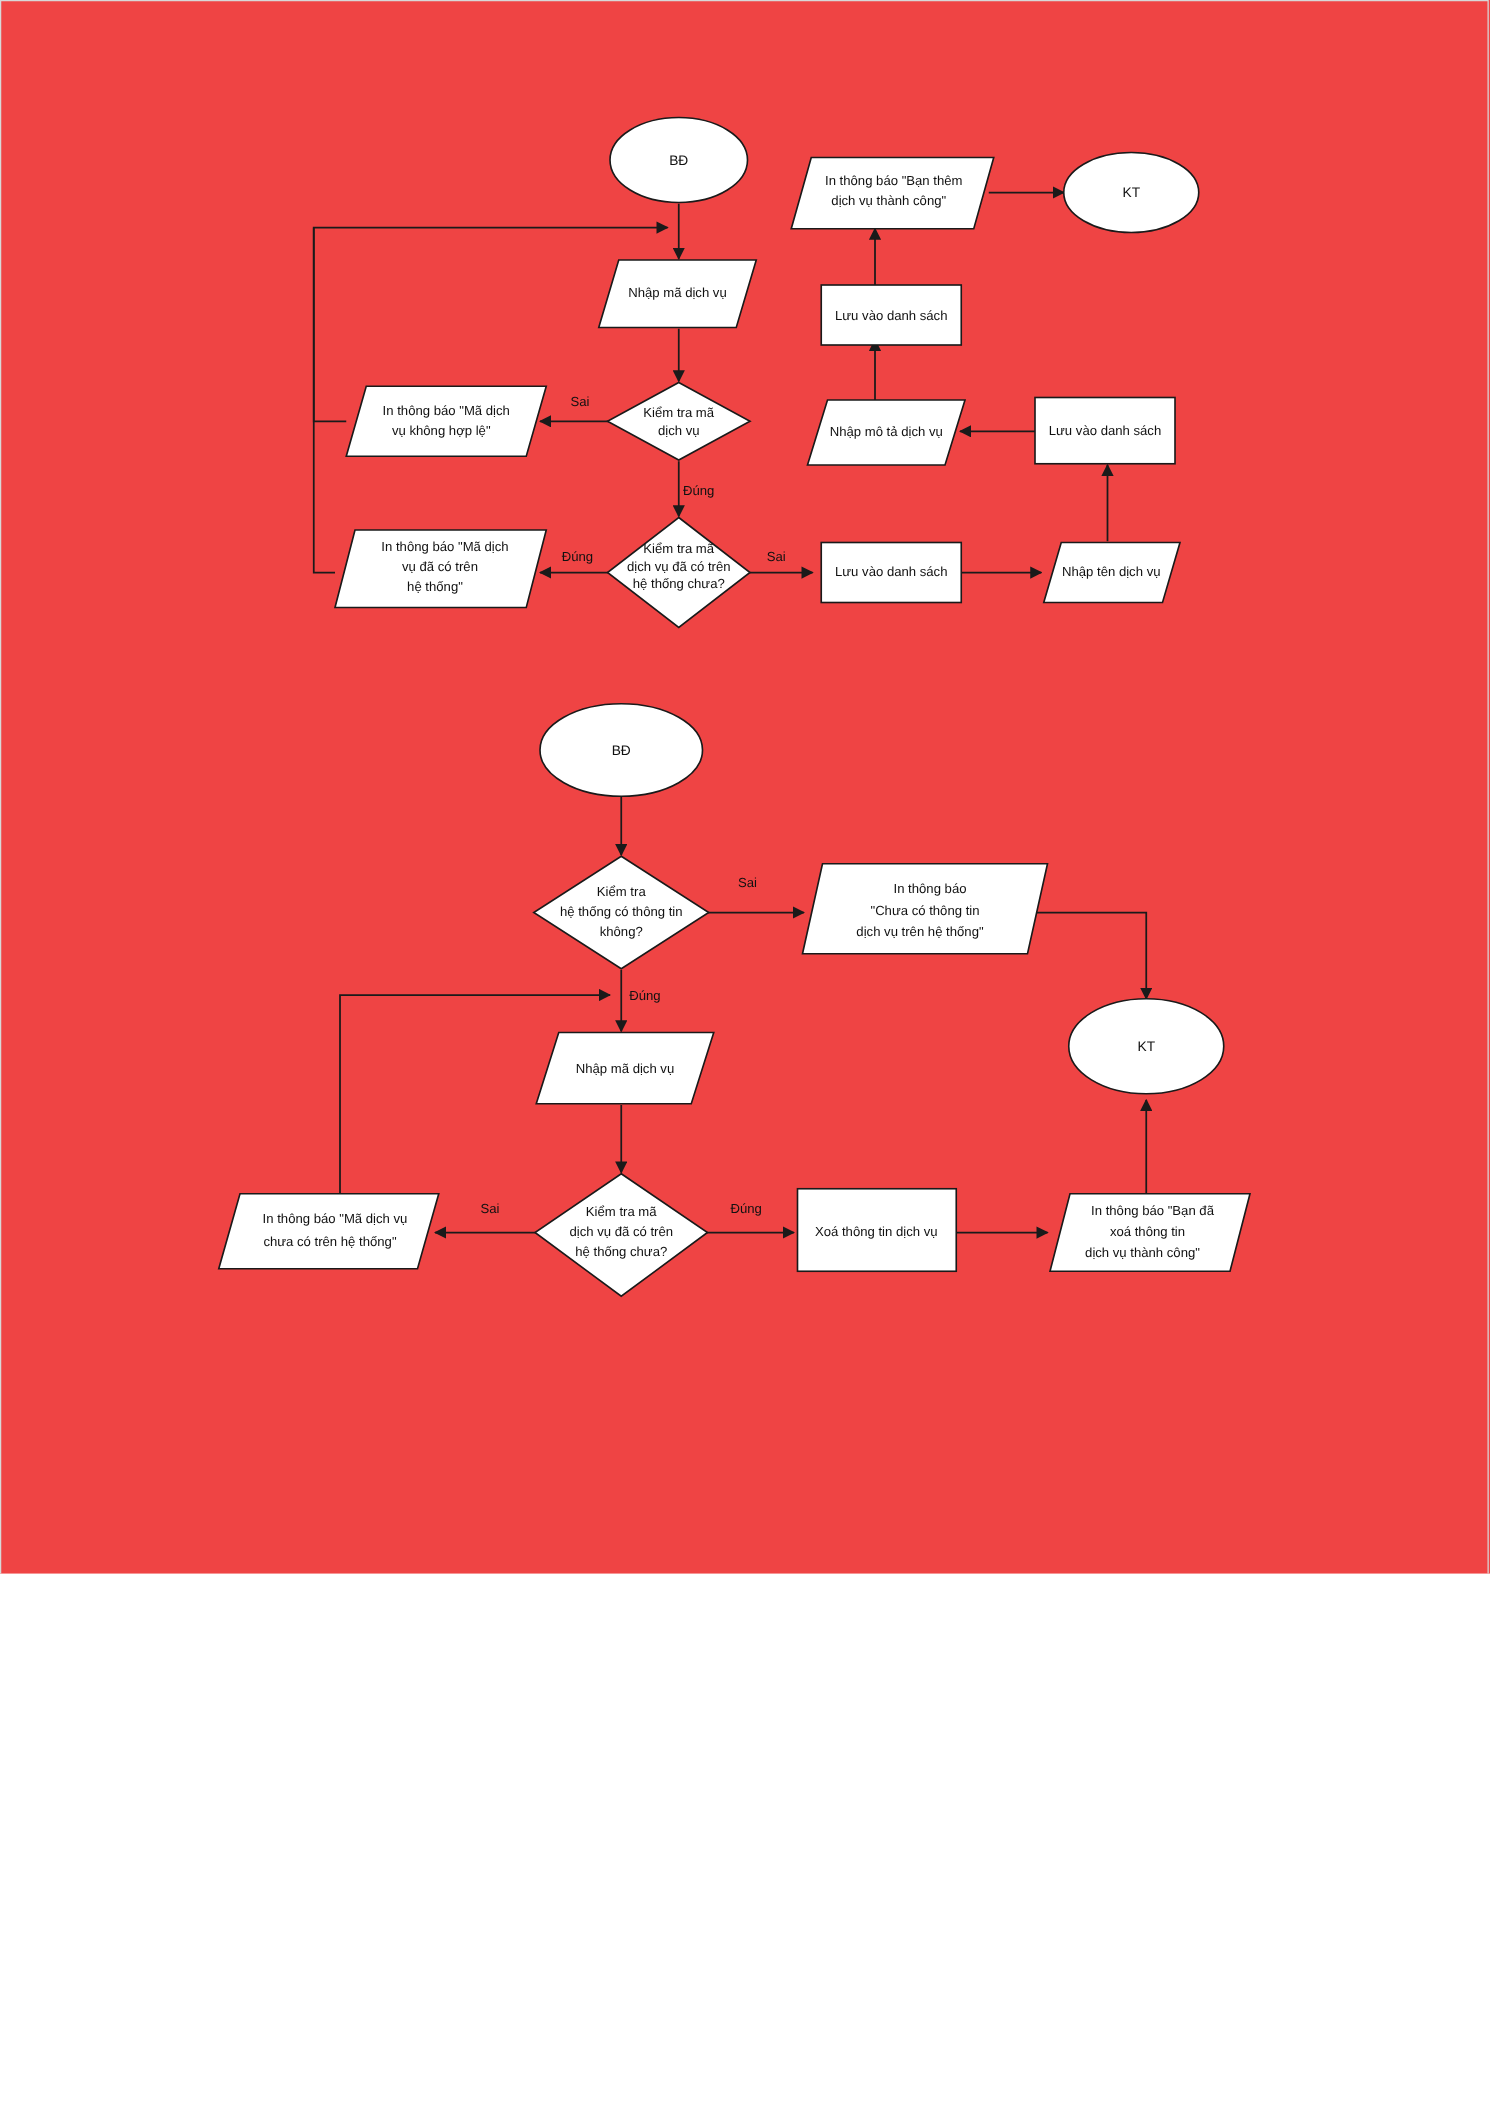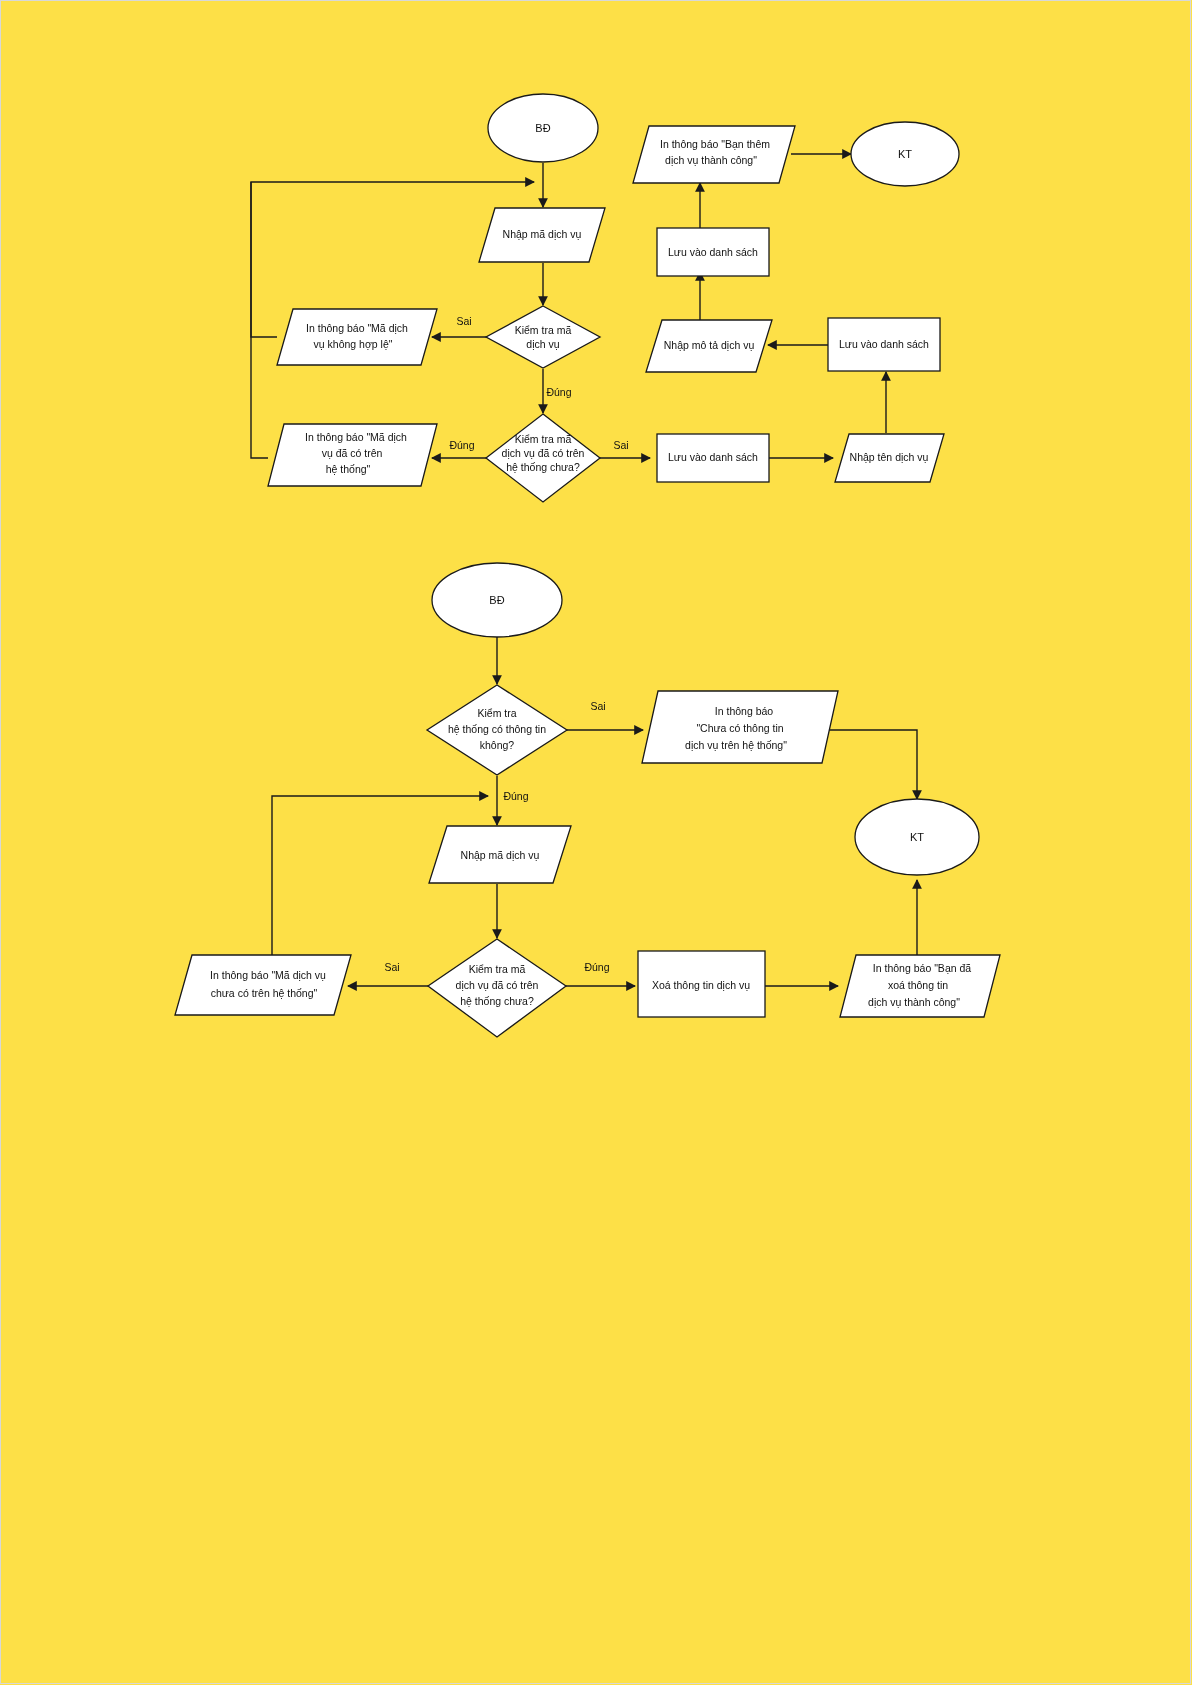--- a/index.html
+++ b/index.html
@@ -7,22 +7,22 @@
     padding: 0;
     background: #ffffff;
   }
   body {
     font-family: "Liberation Sans", sans-serif;
     color: #000000;
   }
   #page {
     position: relative;
     width: 1192px;
-    height: 1685px;
-    background: #fde047;
+    height: 1259px;
+    background: #ef4444;
     overflow: hidden;
     text-align: center;
   }
   #page-border {
     position: absolute;
     left: 0; top: 0;
     width: 1191px;
     height: 1684px;
     border: 1px solid #d8d8d8;
     box-sizing: border-box;

